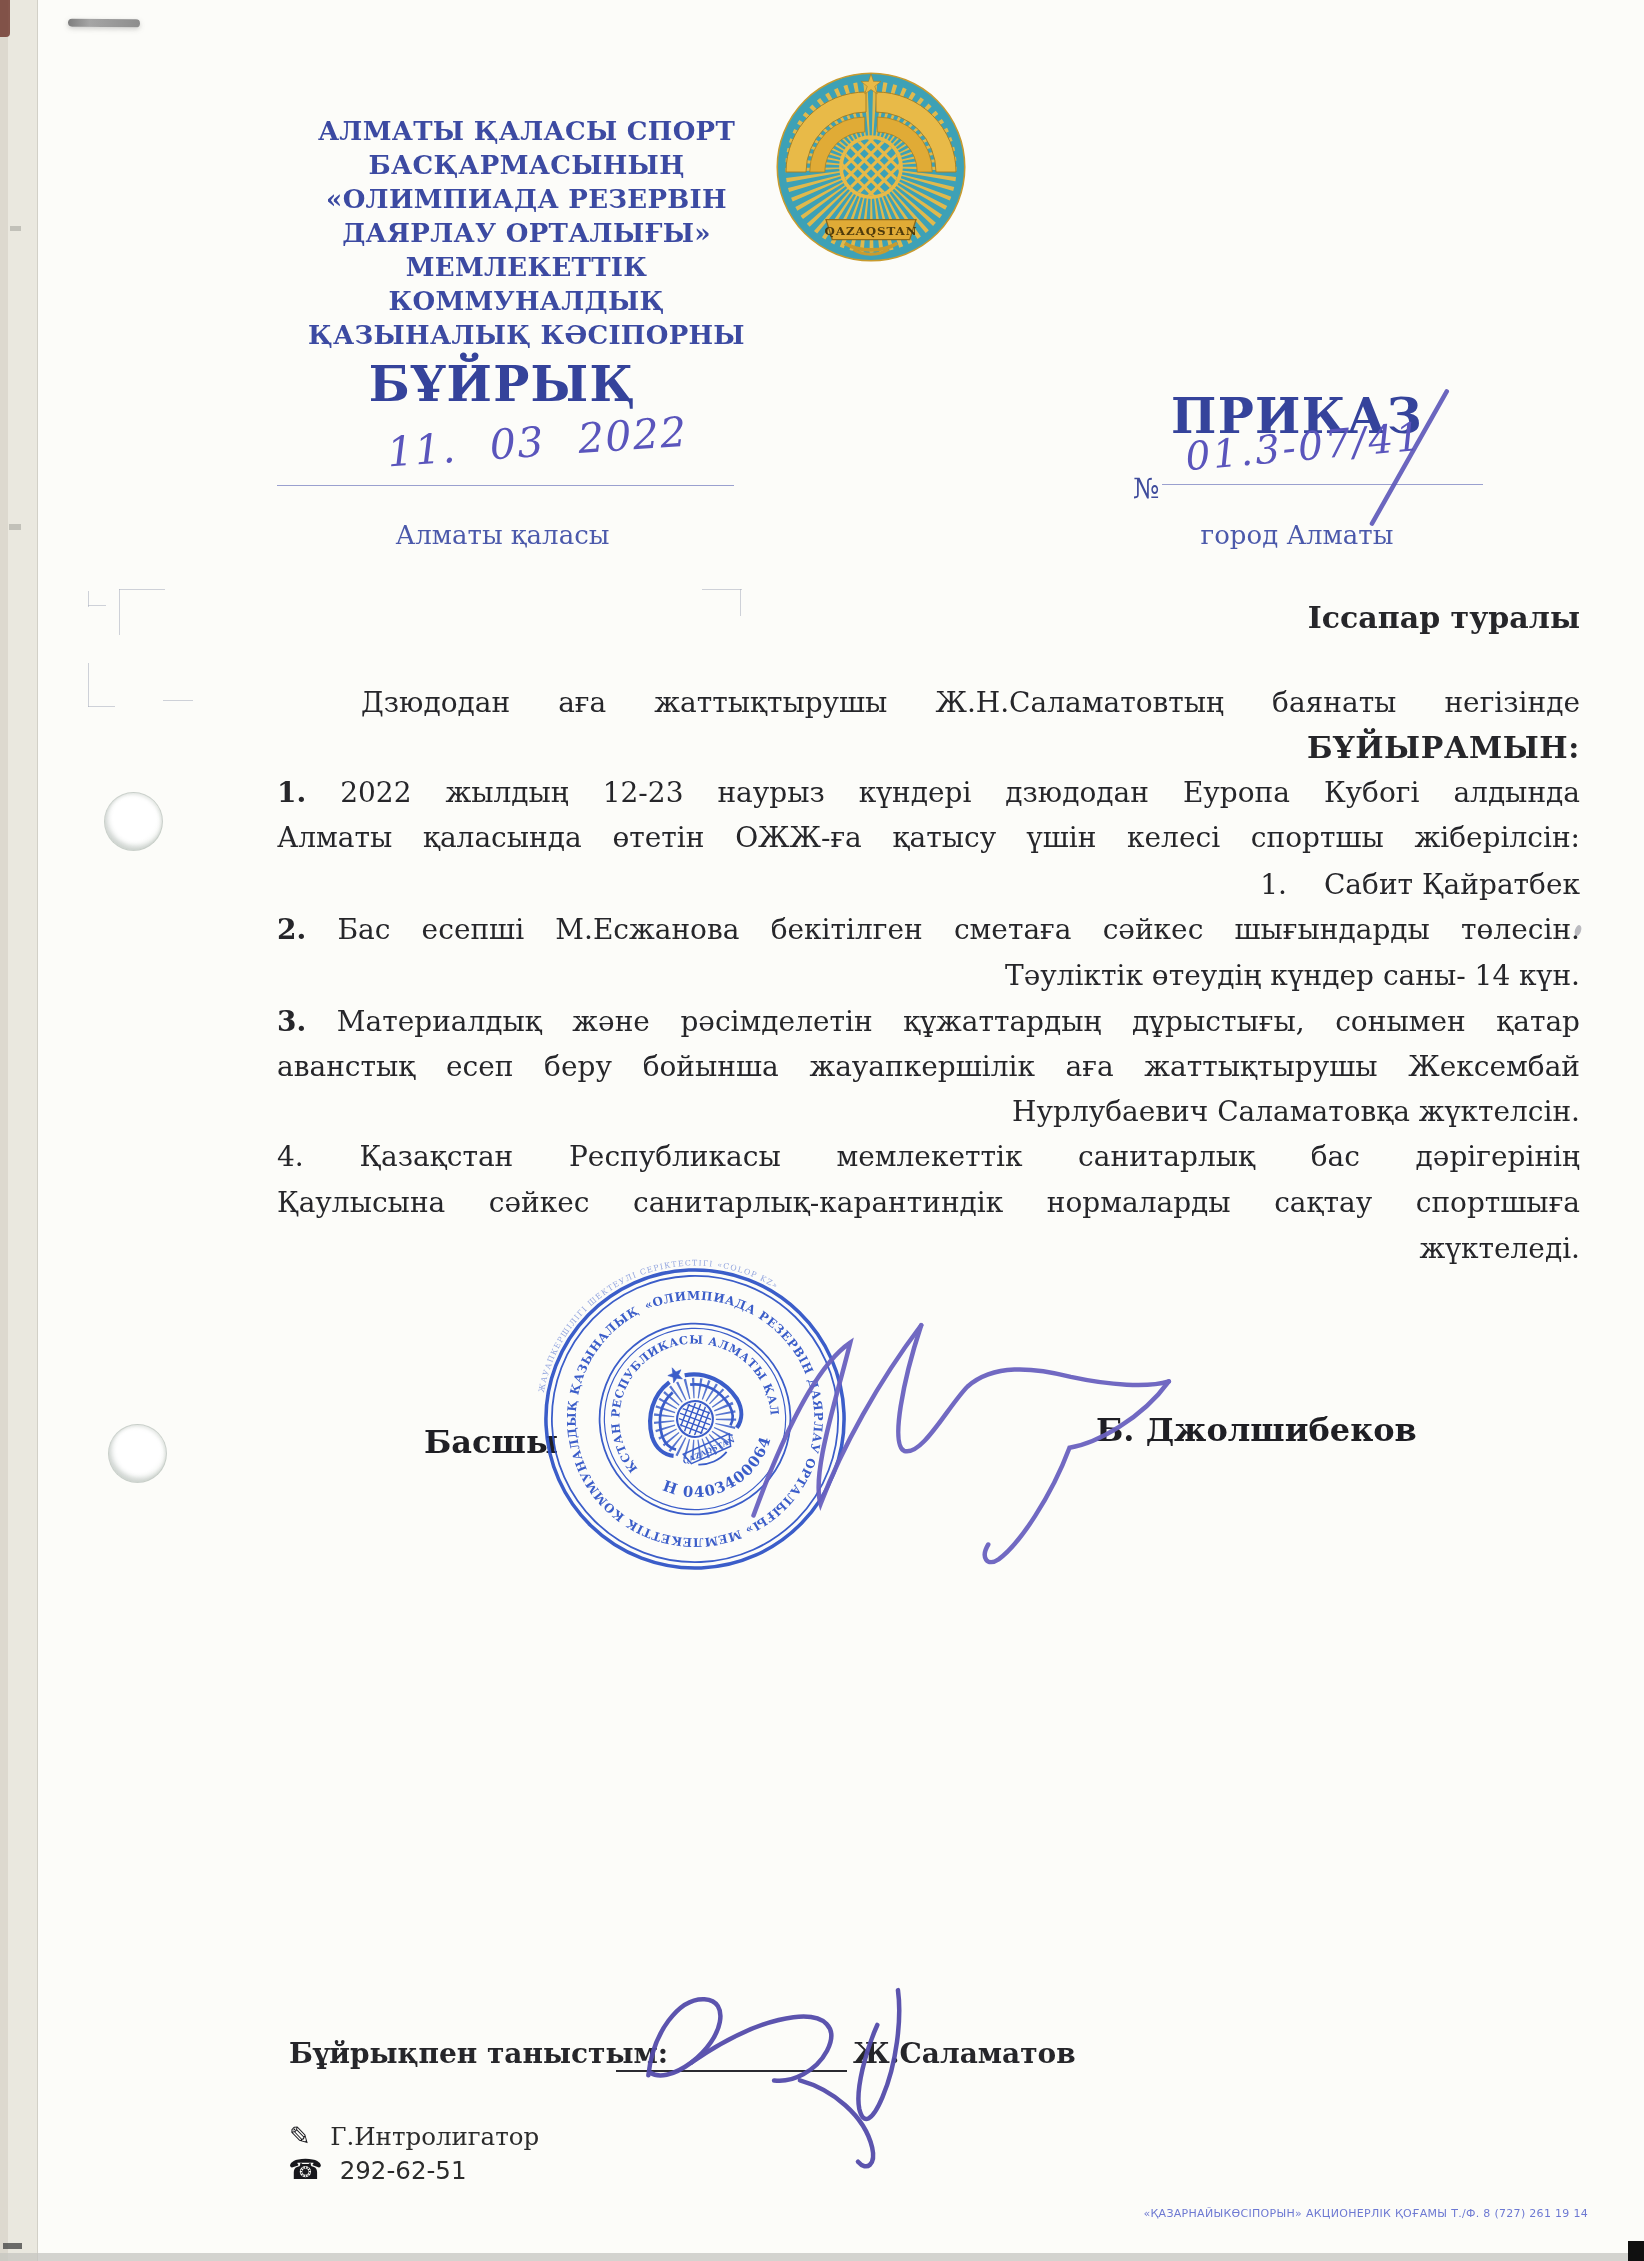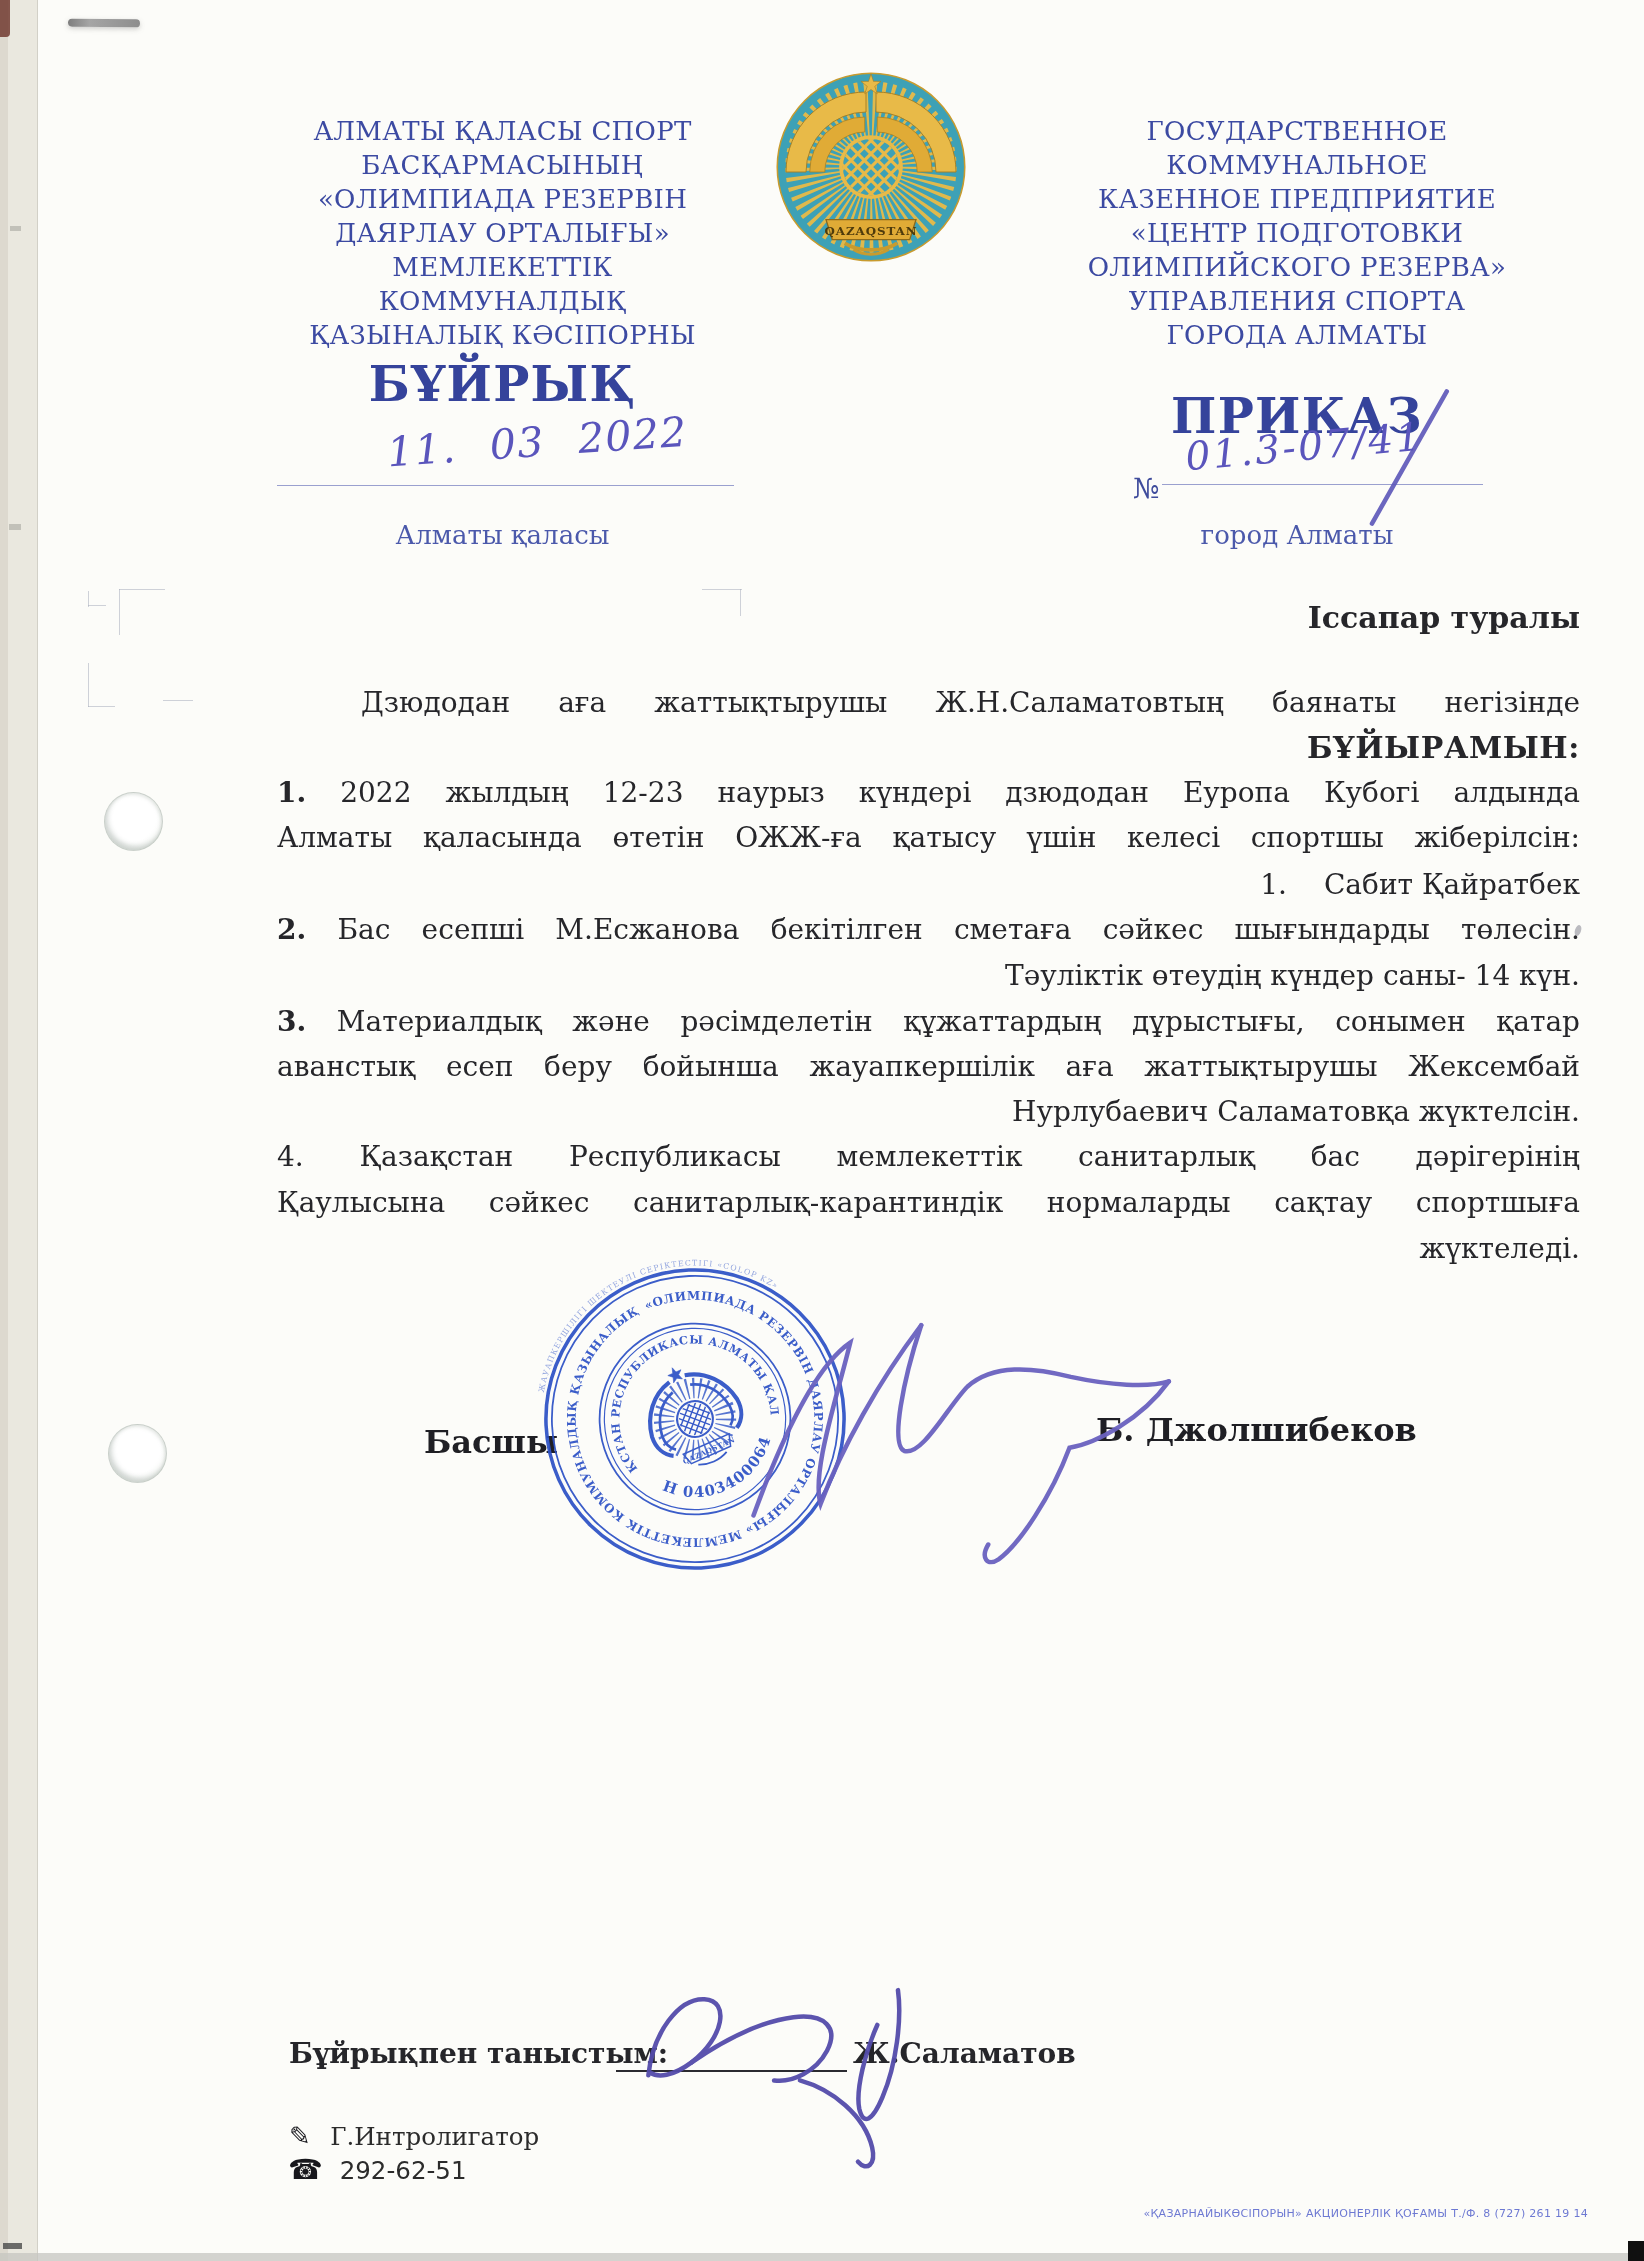--- a/index.html
+++ b/index.html
@@ -13,21 +13,21 @@
   .staple{left:68px;top:18.7px;width:72px;height:8.4px;background:linear-gradient(90deg,#7e7e7e,#a5a5a5 30%,#8d8d8d);border-radius:4.5px;transform:rotate(.6deg);box-shadow:0 1.9px 5.2px rgba(120,120,120,.35);}
   .punch{width:57px;height:57px;border-radius:50%;background:radial-gradient(circle at 45% 40%,#ffffff 55%,#eef1ec);
          border:0.6px solid rgba(140,152,142,.45);box-shadow:inset 2.6px -3.9px 5.8px rgba(110,125,115,.30), inset -1.3px 1.9px 3.2px rgba(160,170,160,.25);}
   .cmark{background:#a8adbd;opacity:.55;}
   .bottom-strip{left:0;top:2253px;width:1645px;height:7.7px;background:#c6c6c0;opacity:.75;}
   .bottom-dark{left:1628px;top:2241px;width:17px;height:20.6px;background:#101010;}
   .bl-dash{left:2.6px;top:2243px;width:19.3px;height:5.8px;background:#4a4a4a;opacity:.8;}
   .speck{left:1575px;top:925px;width:6.4px;height:11px;background:#7a7a88;opacity:.5;border-radius:50%;transform:rotate(18deg);}
   .edge-dash{background:#9a9a94;opacity:.5;}
   
-  .org{width:451px;text-align:center;font-weight:normal;color:#3c4aa2;font-size:26px;line-height:34px;letter-spacing:0.3px;}
+  .org{width:451px;text-align:center;font-weight:bold;color:#3c4aa2;font-size:26px;line-height:34px;letter-spacing:0.3px;margin-left:24px;}
   .org-right{width:568px;}
   .doc-title{width:451px;text-align:center;font-weight:bold;color:#35439b;font-size:48px;letter-spacing:1.3px;}
   .place{width:451px;text-align:center;color:#4b59ab;font-size:26px;}
   .hand{font-style:italic;color:#5a55bc;white-space:nowrap;}
   .hline{border-top:1.9px solid #9aa0cf;height:0;}
   .numsign{color:#3f4c9c;font-size:28px;}
   
   .bline{font-size:28px;line-height:36px;width:1303px;left:277px;white-space:nowrap;text-align:right;}
   .just{white-space:normal;text-align:justify;text-align-last:justify;}
   .bnum{font-weight:bold;}
@@ -110,28 +110,20 @@
           <line x1="-50" y1="30" x2="50" y2="30"></line>
         </g>
     </g>
     <path d="M 0 -149 L 4 -137 L 16 -137 L 6 -129 L 10 -117 L 0 -124 L -10 -117 L -6 -129 L -16 -137 L -4 -137 Z" fill="#e8ba48" stroke="#a67f22" stroke-width="1"></path>
     <path d="M -72 84 L 72 84 L 62 116 L -62 116 Z" fill="#e0ab36" stroke="#8a6a1c" stroke-width="2"></path>
     <text y="109" text-anchor="middle" font-size="19" font-weight="bold" fill="#4e3b0c" letter-spacing="1.5">QAZAQSTAN</text>
     <path d="M -42 122 C -20 136 20 136 42 122" fill="none" stroke="#c89b2e" stroke-width="6"></path>
     <path d="M -28 132 C -12 142 12 142 28 132" fill="none" stroke="#c89b2e" stroke-width="5"></path>
   </svg>
 
-  <div class="abs org org-right" style="left:1013px;top:114px;">
-    <div>ГОСУДАРСТВЕННОЕ КОММУНАЛЬНОЕ</div>
-    <div>КАЗЕННОЕ ПРЕДПРИЯТИЕ</div>
-    <div>«ЦЕНТР ПОДГОТОВКИ</div>
-    <div>ОЛИМПИЙСКОГО РЕЗЕРВА»</div>
-    <div>УПРАВЛЕНИЯ СПОРТА</div>
-    <div>ГОРОДА АЛМАТЫ</div>
-  </div>
 
   <div class="abs doc-title" style="left:277px;top:356px;">БҰЙРЫҚ</div>
   <div class="abs doc-title" style="left:1013px;top:356px;width:568px;margin-top:32px;">ПРИКАЗ</div>
 
   <div class="abs hand" style="left:387px;top:418px;font-size:41px;word-spacing:19.3px;letter-spacing:1.3px;transform:rotate(-4deg);">11. 03 2022</div>
   <div class="abs hline" style="left:277px;top:485px;width:457px;"></div>
   <div class="abs place" style="left:277px;top:520px;">Алматы қаласы</div>
 
   <div class="abs numsign" style="left:1133px;top:472px;">№</div>
   <div class="abs hand" style="left:1185px;top:424px;font-size:39px;letter-spacing:2.6px;transform:rotate(-5deg);">01.3-07/41</div>

